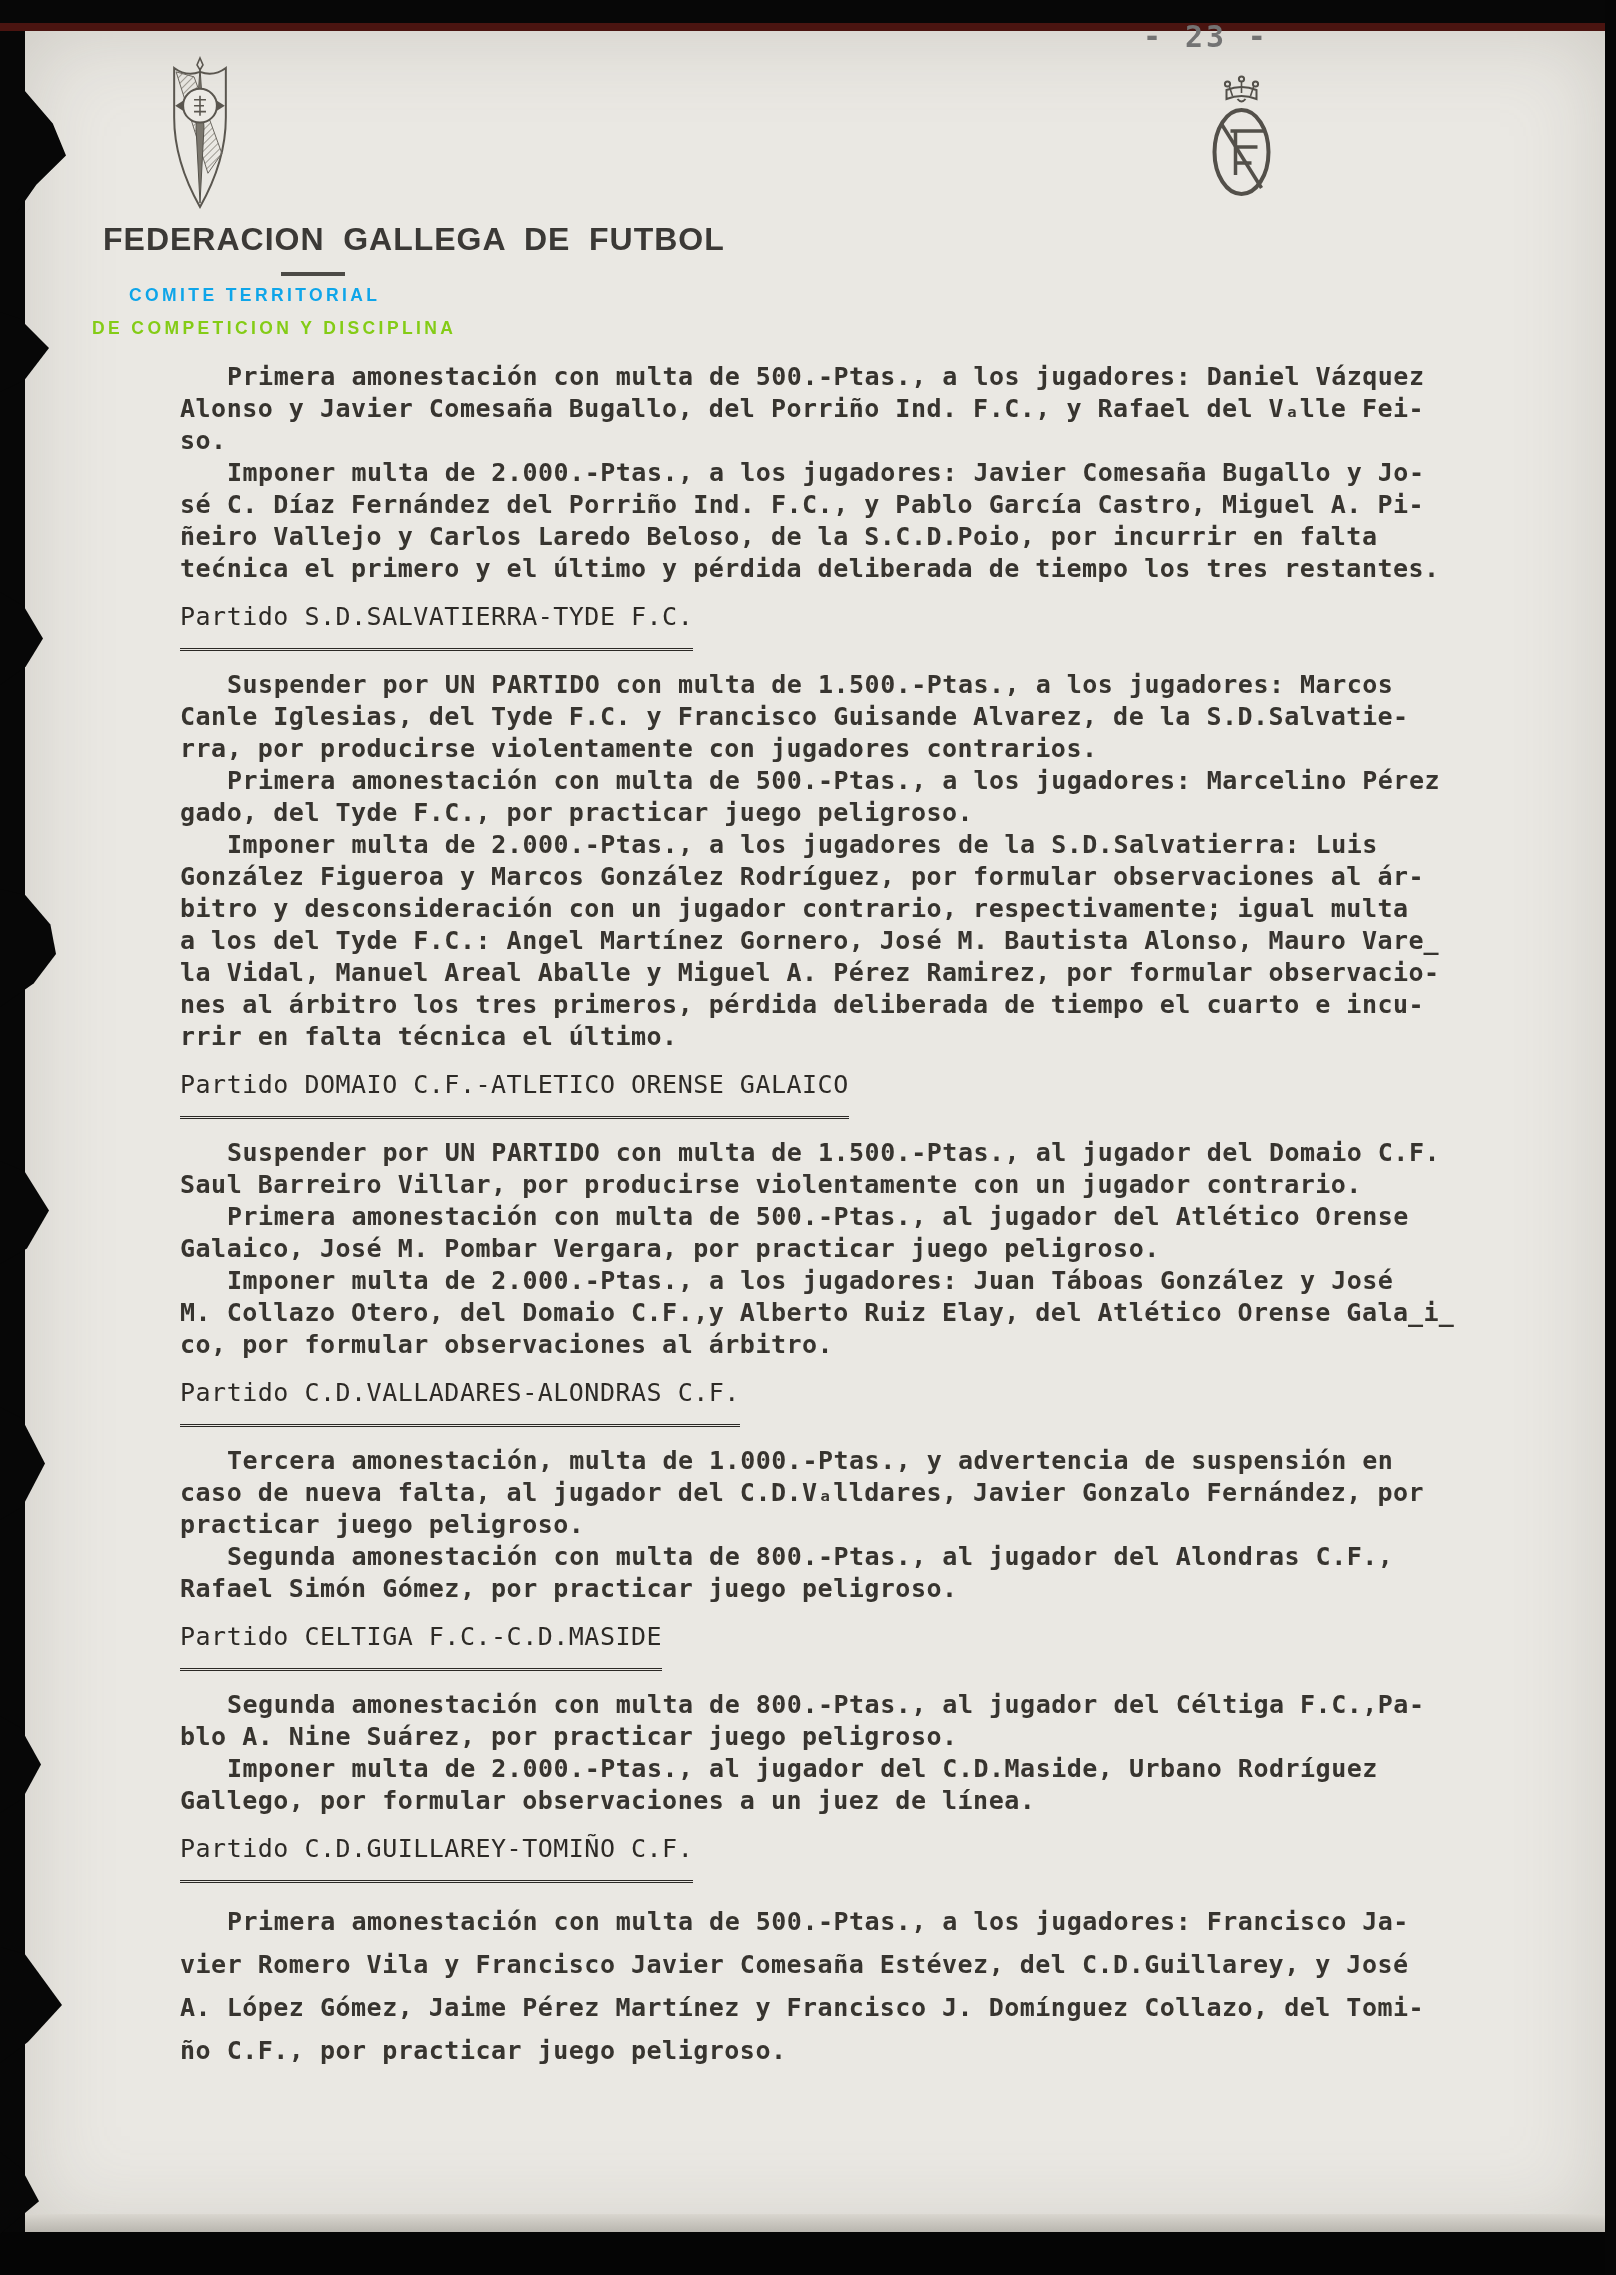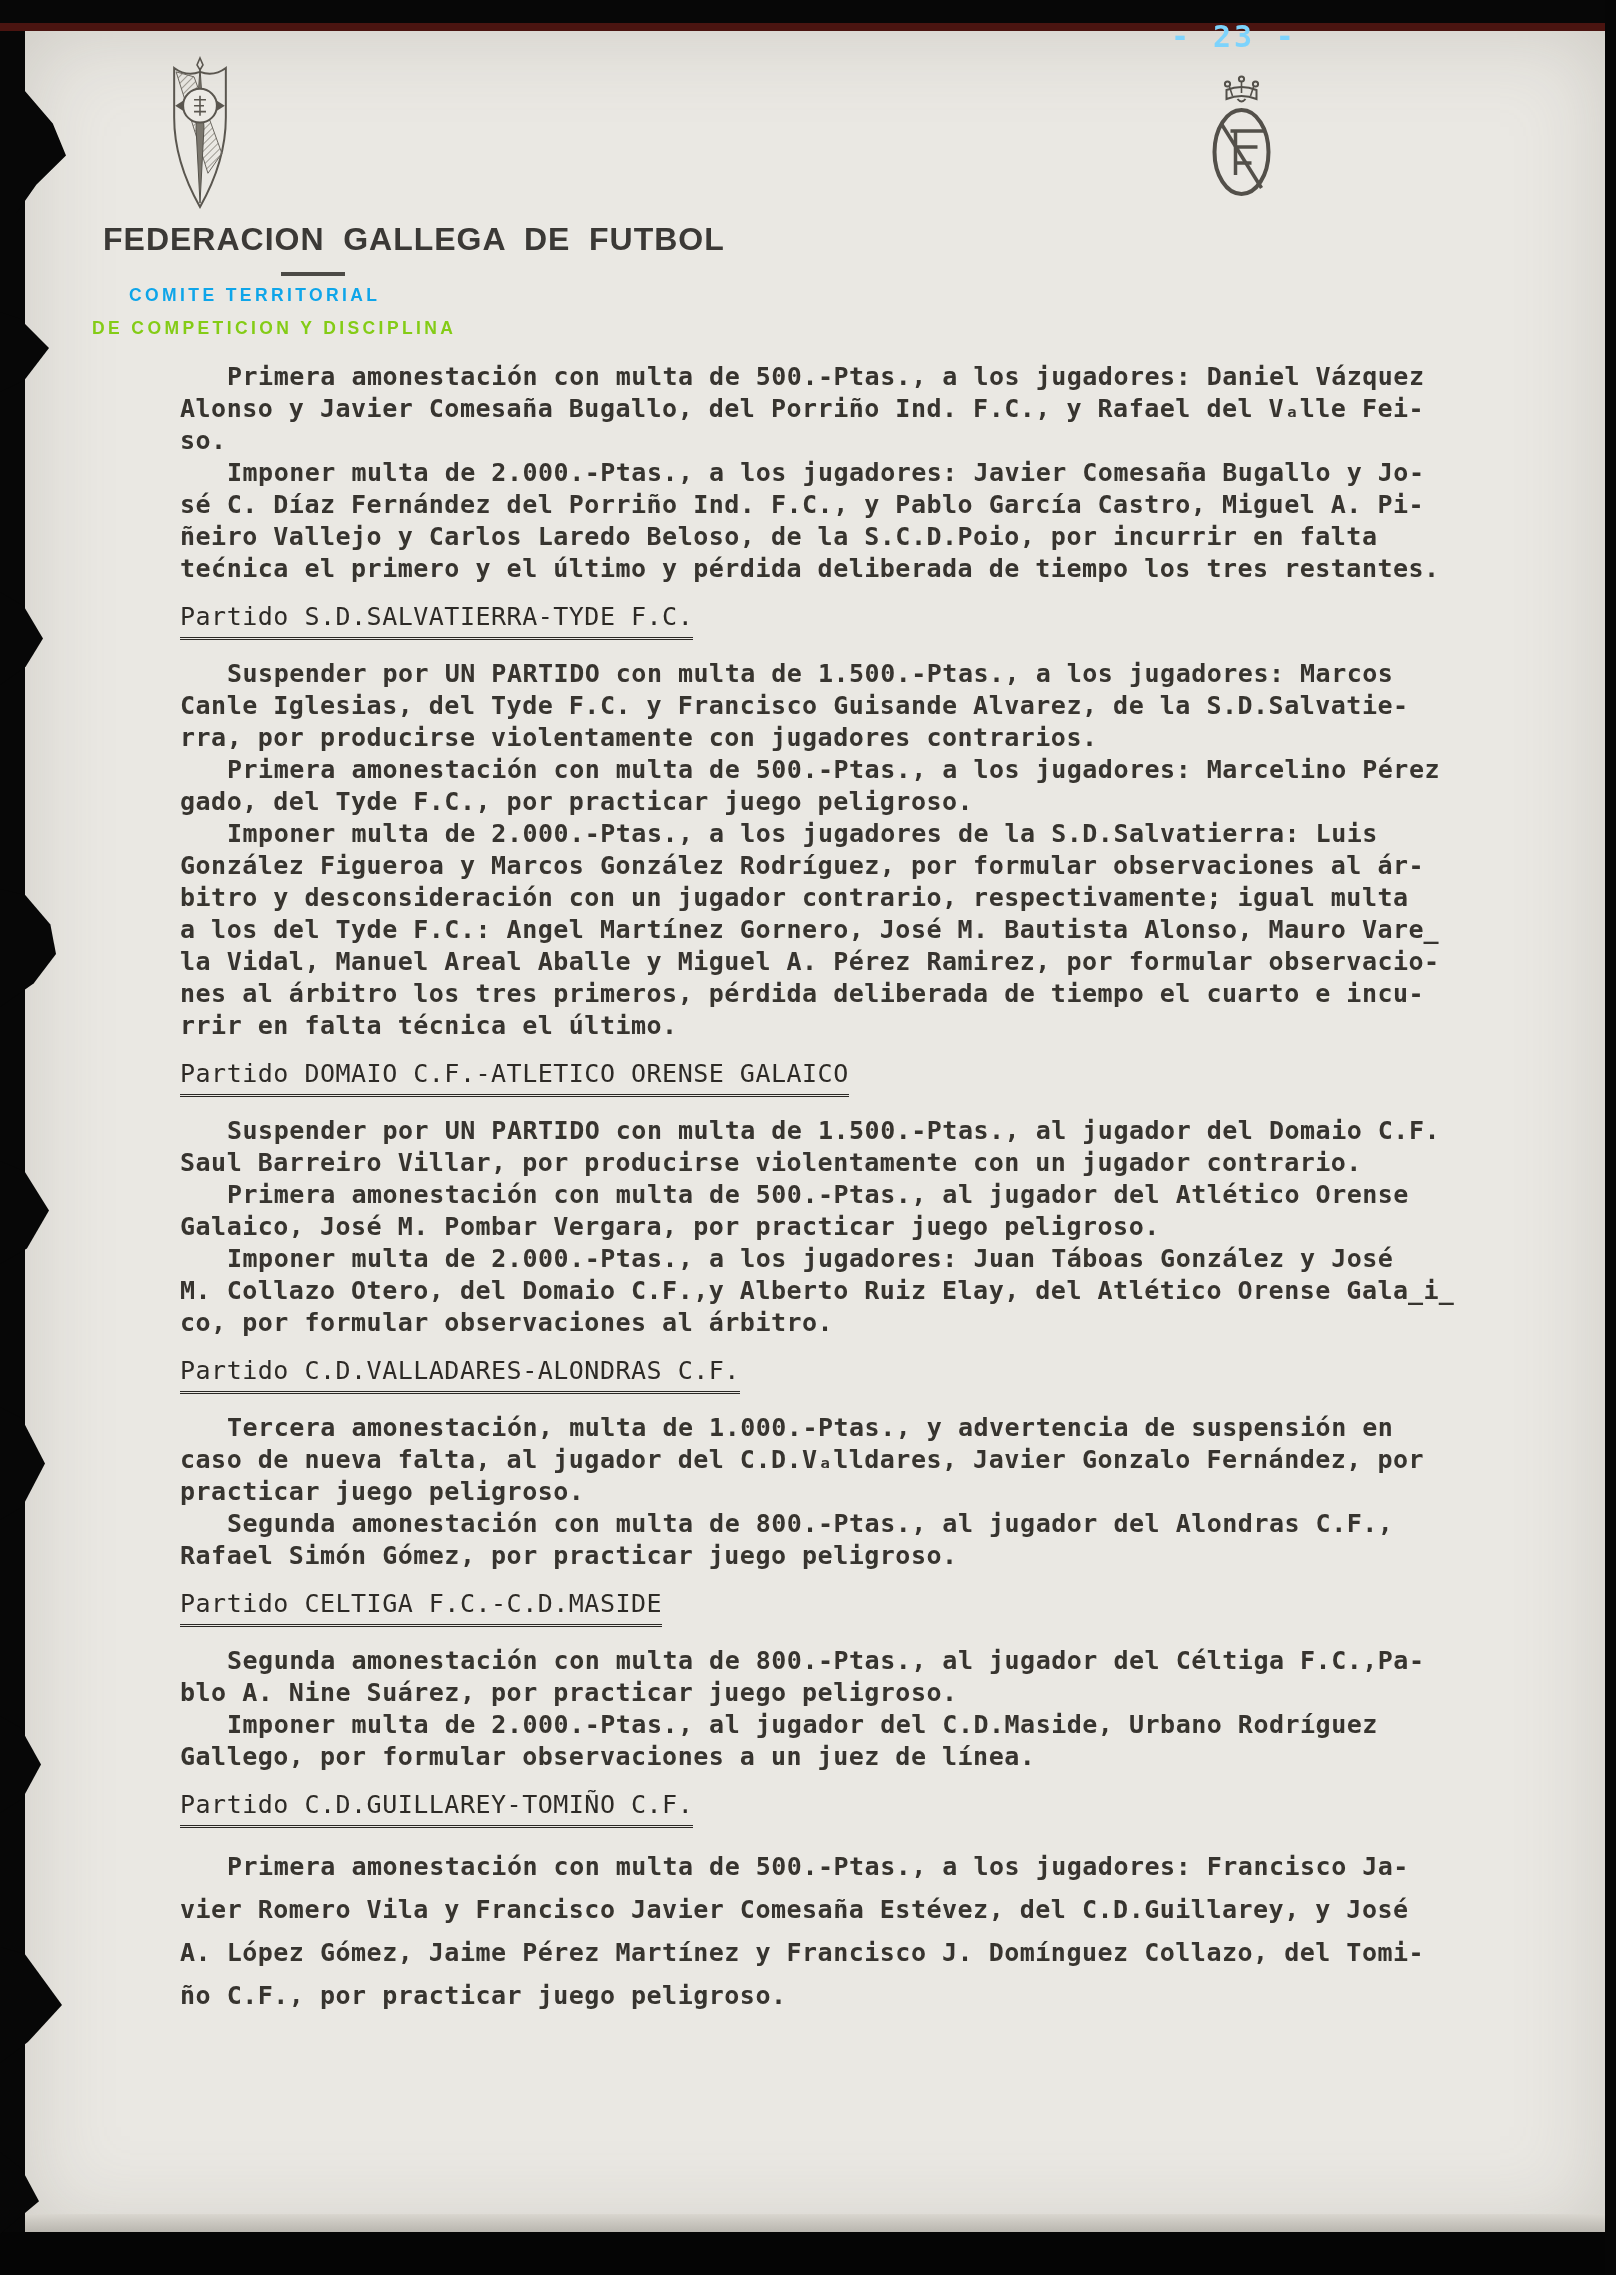--- a/index.html
+++ b/index.html
@@ -19,38 +19,38 @@
   .t1{top:85px;height:128px;width:66px;clip-path:polygon(0 0,30% 0,80% 30%,100% 55%,55% 78%,25% 100%,0 100%);}
   .t2{top:312px;height:80px;width:49px;clip-path:polygon(0 0,40% 8%,100% 45%,50% 85%,0 100%);}
   .t3{top:592px;height:93px;width:43px;clip-path:polygon(0 0,55% 15%,100% 50%,60% 80%,0 100%);}
   .t4{top:889px;height:118px;width:56px;clip-path:polygon(0 0,45% 5%,90% 30%,100% 55%,60% 80%,0 100%);}
   .t5{top:1161px;height:103px;width:49px;clip-path:polygon(0 0,50% 10%,100% 48%,55% 85%,0 100%);}
   .t6{top:1407px;height:113px;width:45px;clip-path:polygon(0 0,48% 10%,100% 50%,50% 88%,0 100%);}
   .t7{top:1716px;height:97px;width:41px;clip-path:polygon(0 0,50% 12%,100% 50%,55% 85%,0 100%);}
   .t8{top:1947px;height:116px;width:62px;clip-path:polygon(0 0,40% 6%,100% 50%,45% 82%,0 100%);}
   .t9{top:2152px;height:82px;width:39px;clip-path:polygon(0 0,55% 20%,100% 60%,0 100%);}
   .page-number{position:absolute;left:1143px;top:19.4px;font-size:30px;font-weight:bold;
-         letter-spacing:2.9px;color:#7dd3fc;margin-left:28px;}
+         letter-spacing:2.9px;color:#737373;}
   .org-title{position:absolute;left:103px;top:221px;font-family:"Liberation Sans","DejaVu Sans",sans-serif;
          font-weight:700;font-size:32px;letter-spacing:1px;word-spacing:8.7px;color:#3b3936;}
   .org-rule{position:absolute;left:281px;top:272px;width:64px;height:3.9px;background:#4c4a46;}
   .committee1{position:absolute;left:129px;top:285px;font-family:"Liberation Sans","DejaVu Sans",sans-serif;
          font-weight:700;font-size:17.5px;letter-spacing:3.4px;color:#0ea5e9;}
   .committee2{position:absolute;left:92px;top:318px;font-family:"Liberation Sans","DejaVu Sans",sans-serif;
          font-weight:700;font-size:17.5px;letter-spacing:3.4px;color:#84cc16;}
   .shield-logo{position:absolute;left:163px;top:56px;}
   .crest-logo{position:absolute;left:1199px;top:74px;}
   .content{position:absolute;left:180px;top:361px;width:1300px;color:#37342f;
          font-size:25px;letter-spacing:0.5px;line-height:32px;}
   .para{margin:0;font-weight:bold;}
   .line{white-space:pre;}
   .line.first{text-indent:47px;}
   .para.wide .line{line-height:43px;}
   .sec-heading{margin:19.4px 0 17.5px 0;line-height:25px;}
-  .heading-text{display:inline-block;border-bottom:3.9px double #2b2825;padding-bottom:8px;
+  .heading-text{display:inline-block;border-bottom:3.9px double #2b2825;padding-bottom:19px;
          color:#2d2a26;}
 </style>
 </head>
 <body>
 
 <div class="scan"></div>
 <div class="paper"></div>
 <div class="paper-bottom-shadow"></div>
 <div class="maroon-stripe"></div>
 <div class="bottom-bar"></div>

